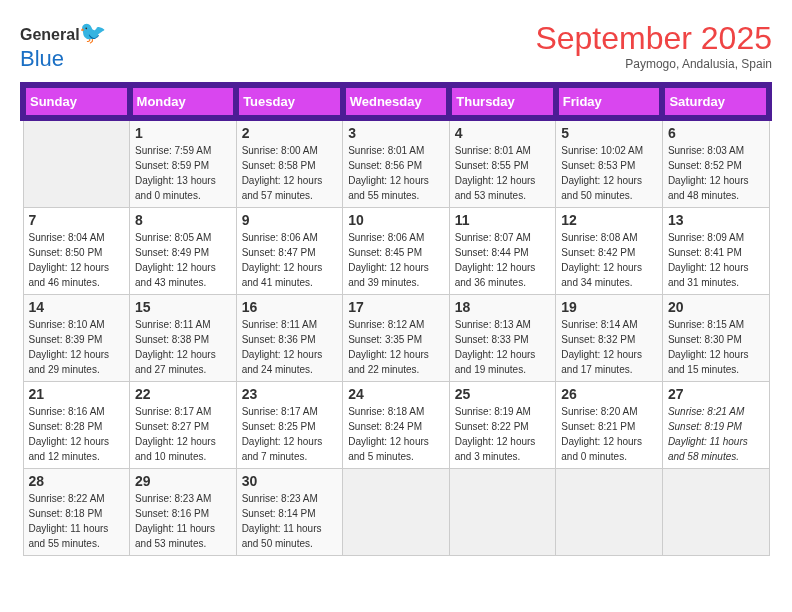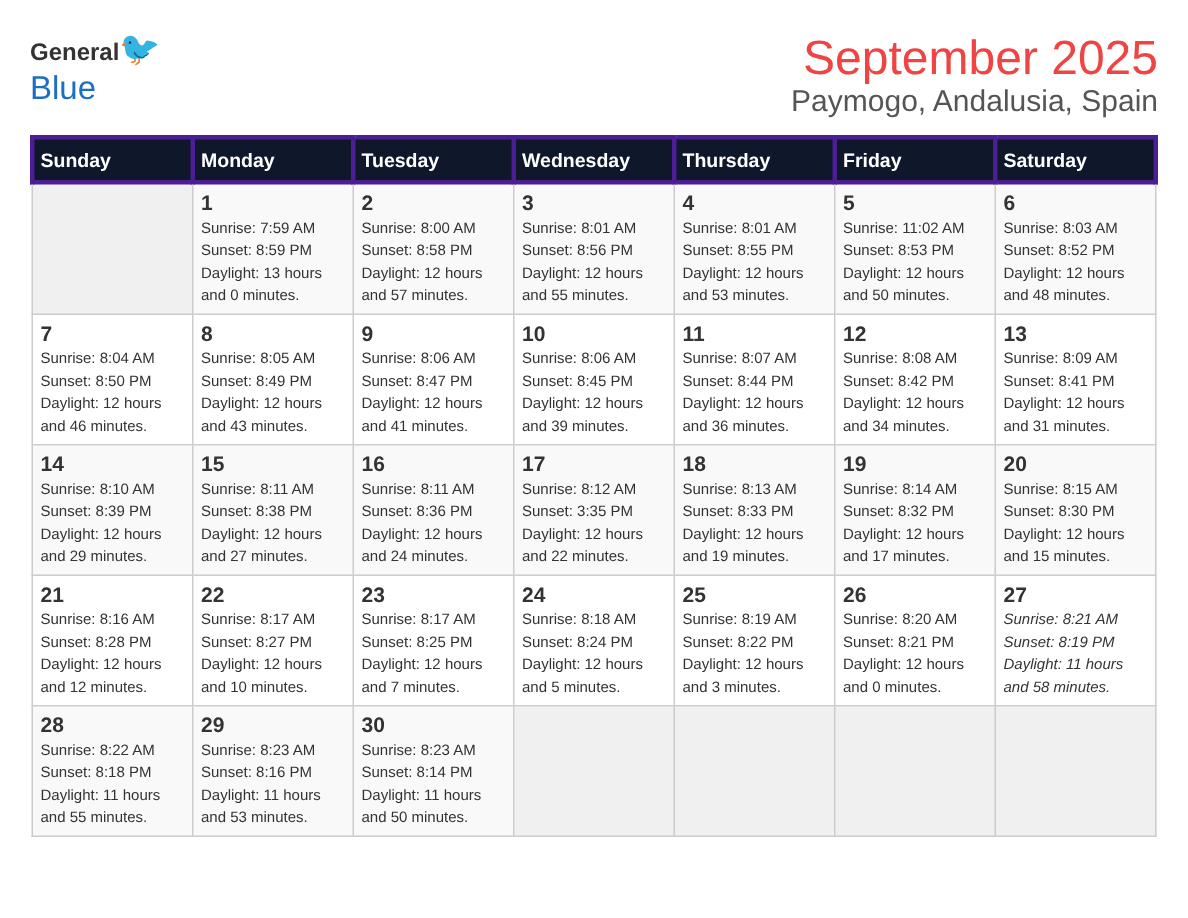--- a/index.html
+++ b/index.html
@@ -37,36 +37,36 @@
     }
     .title-block {
       text-align: right;
     }
     .month-title {
       font-size: 32px;
       font-weight: normal;
       color: #ef4444;
     }
     .location-title {
-      font-size: 20px;
+      font-size: 12px;
       color: #555;
     }
     table {
       width: 100%;
       border-collapse: collapse;
       table-layout: fixed;
     }
     thead tr th {
-      background-color: #0f172a;
+      background-color: #d946ef;
       color: #fff;
       padding: 6px 4px;
       font-size: 13px;
       font-weight: bold;
       text-align: left;
-      border: 3px solid #4c1d95;
+      border: 6px solid #4c1d95;
     }
     tbody tr td {
       vertical-align: top;
       border: 1px solid #ccc;
       padding: 4px 5px;
       font-size: 10.5px;
       color: #333;
       height: 80px;
     }
     .day-number {
@@ -145,21 +145,21 @@
         </td>
         <td>
           <span class="day-number">4</span>
           <div class="day-info" style="white-space: pre-line;">Sunrise: 8:01 AM
 Sunset: 8:55 PM
 Daylight: 12 hours
 and 53 minutes.</div>
         </td>
         <td>
           <span class="day-number">5</span>
-          <div class="day-info" style="white-space: pre-line;">Sunrise: 11:02 AM
+          <div class="day-info" style="white-space: pre-line;">Sunrise: 10:02 AM
 Sunset: 8:53 PM
 Daylight: 12 hours
 and 50 minutes.</div>
         </td>
         <td>
           <span class="day-number">6</span>
           <div class="day-info" style="white-space: pre-line;">Sunrise: 8:03 AM
 Sunset: 8:52 PM
 Daylight: 12 hours
 and 48 minutes.</div>

